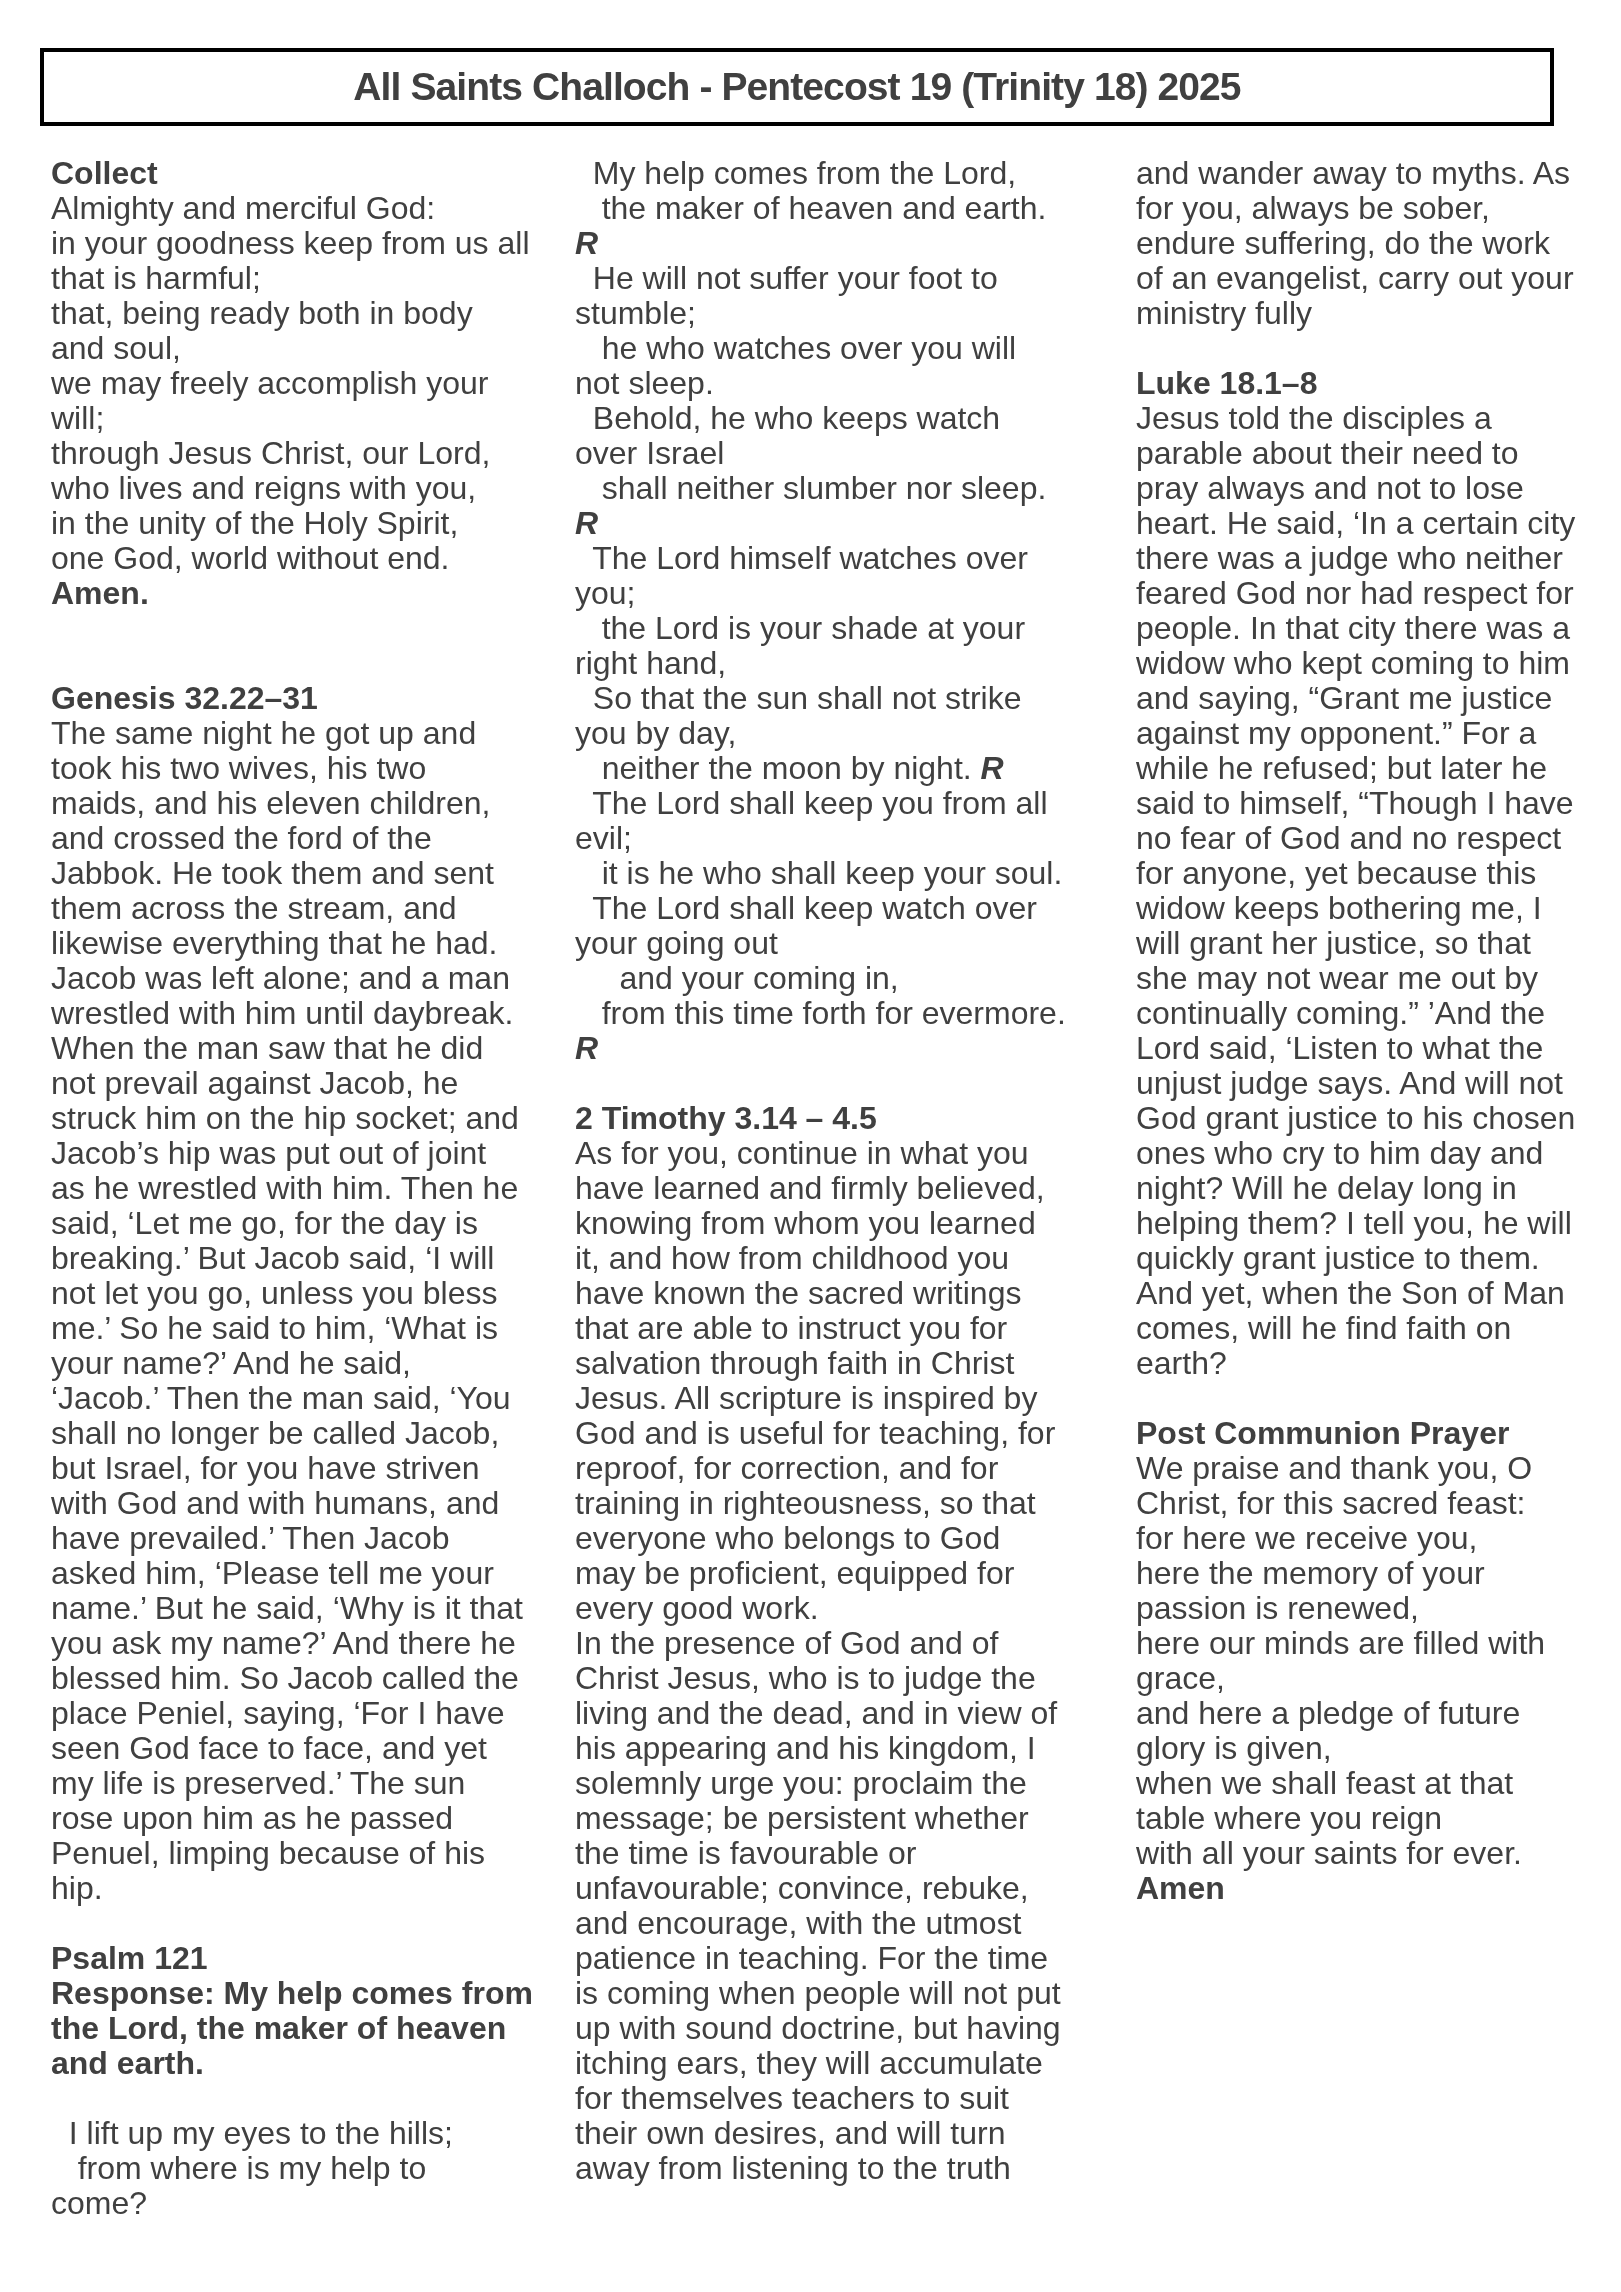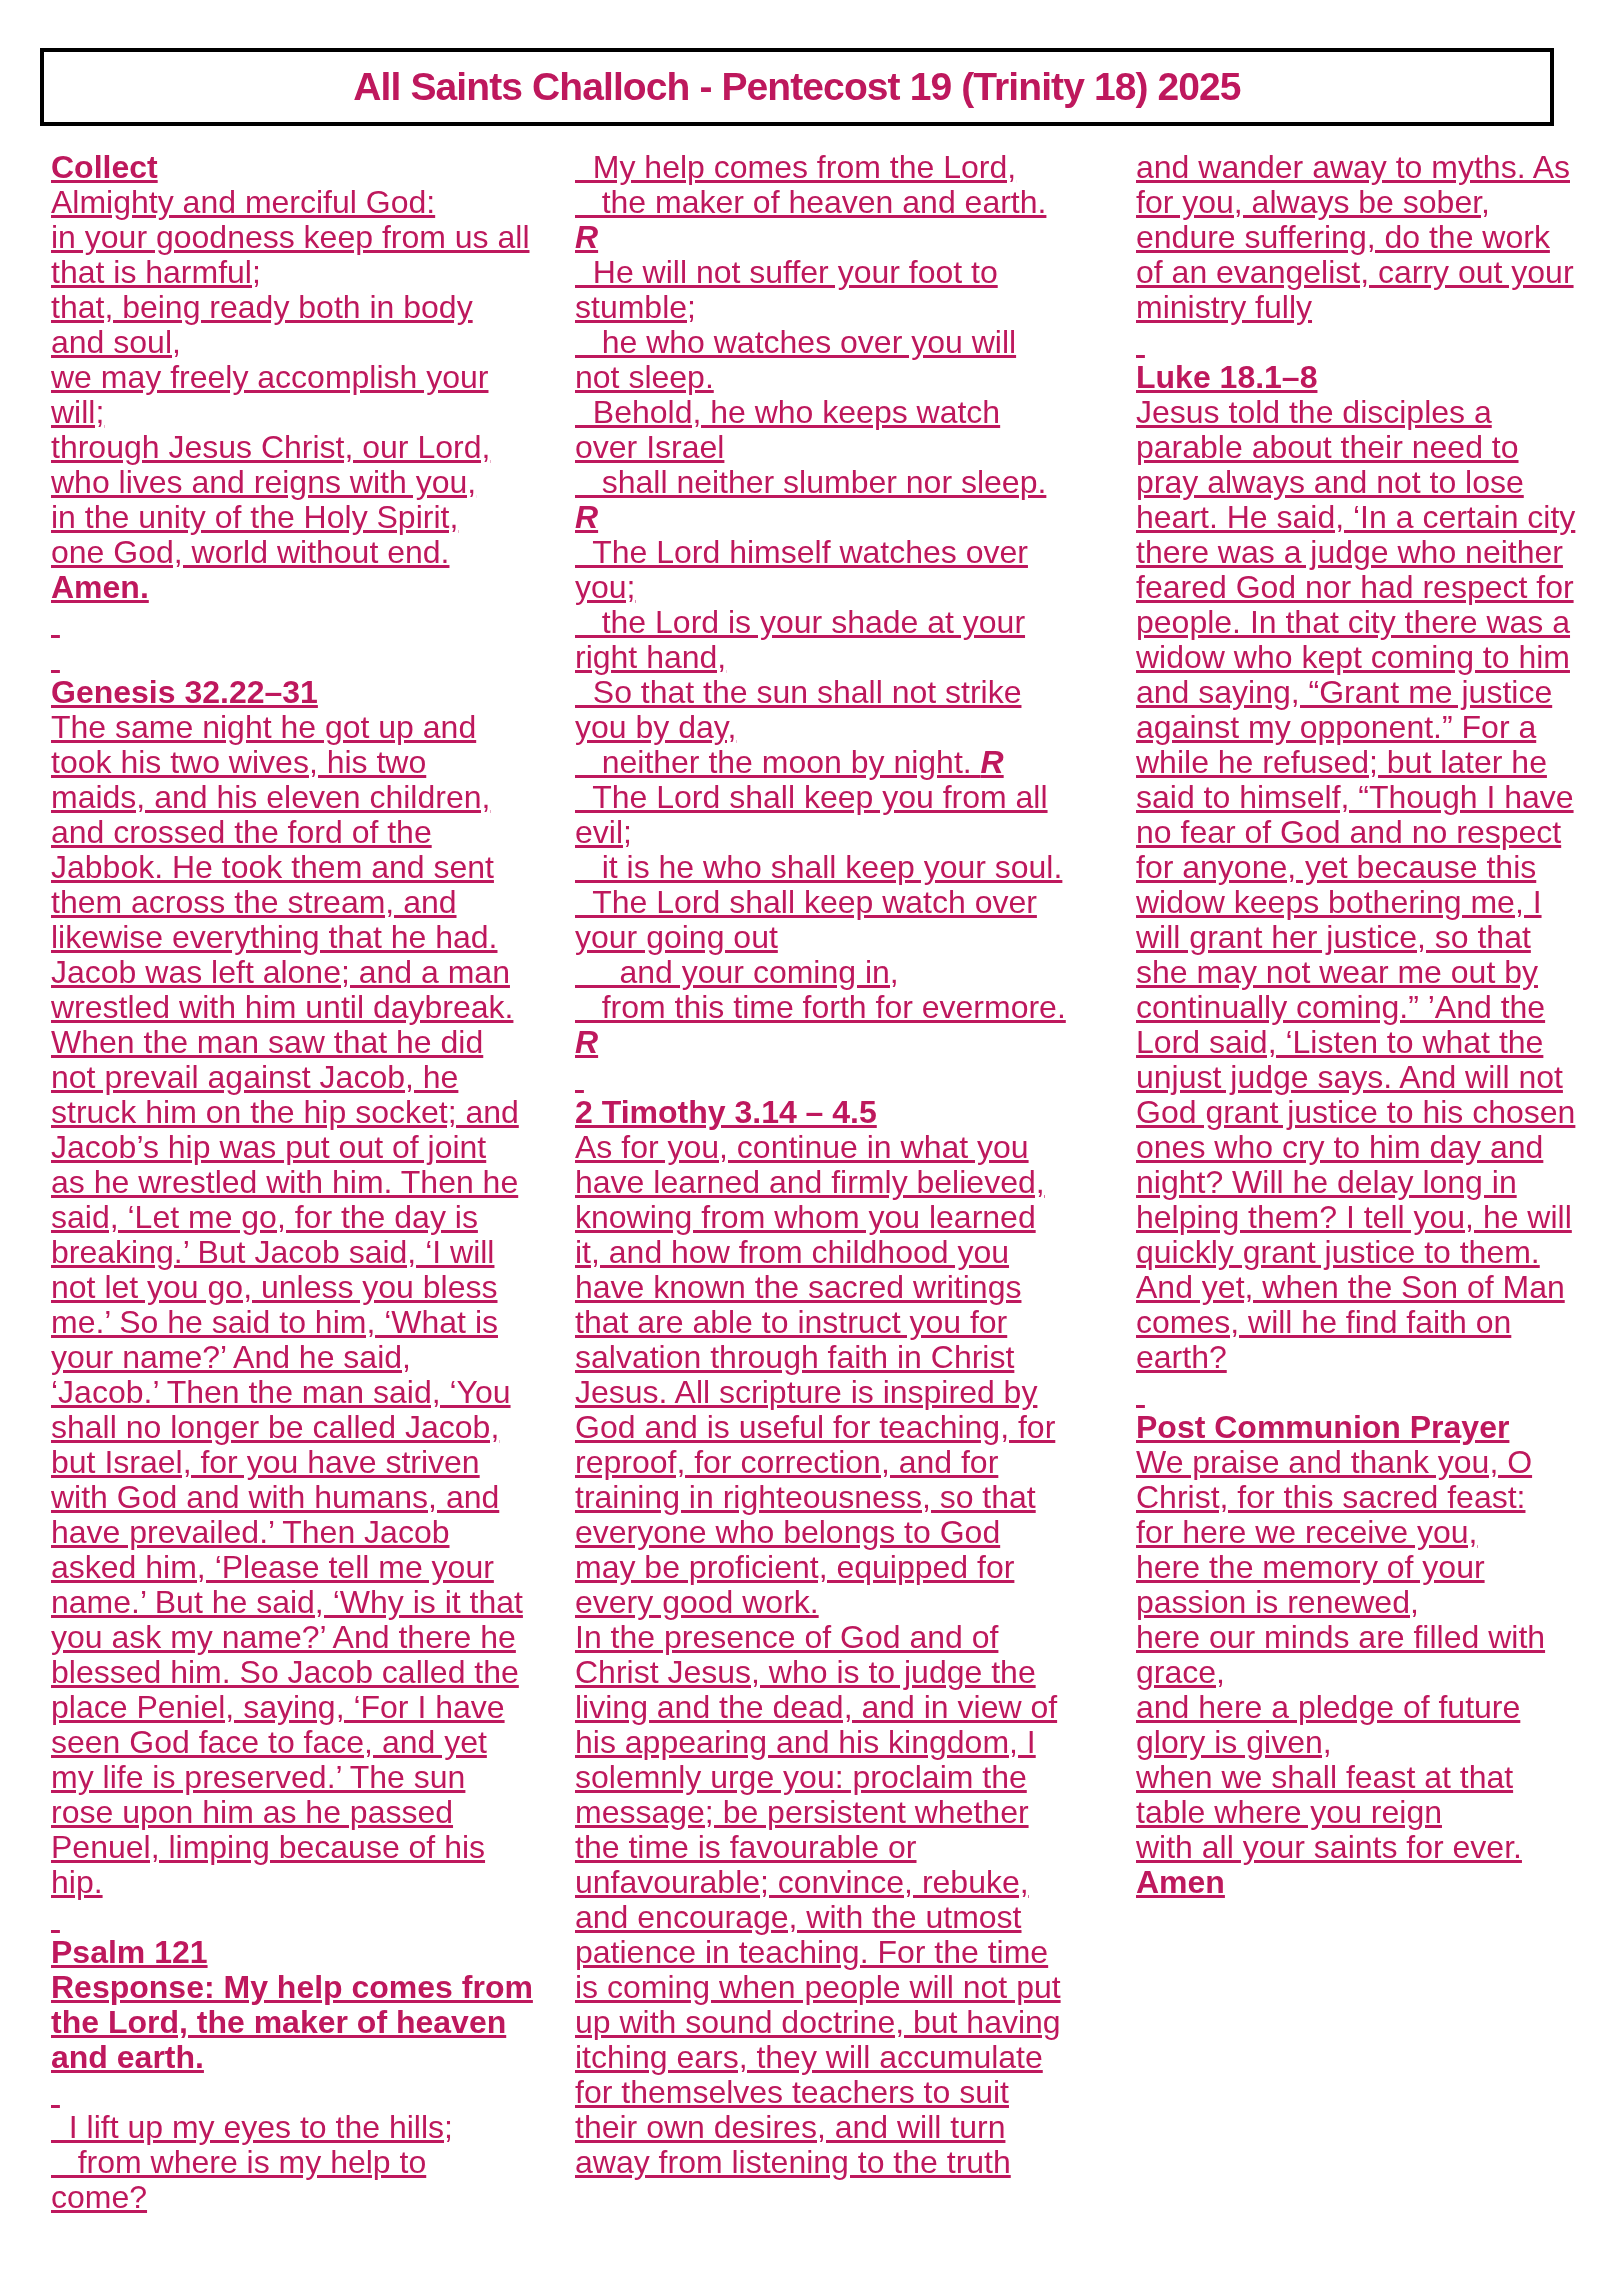--- a/index.html
+++ b/index.html
@@ -5,21 +5,21 @@
   html, body {
     margin: 0;
     padding: 0;
     background: #ffffff;
   }
   .page {
     position: relative;
     width: 1621px;
     height: 2293px;
     background: #ffffff;
-    color: #be185d;
+    color: #404040;
     font-family: "Liberation Sans", "DejaVu Sans", sans-serif;
     overflow: hidden;
   }
   .title-box {
     position: absolute;
     left: 40px;
     top: 48px;
     width: 1506px;
     height: 70px;
     border: 4.5px solid #000000;
@@ -29,25 +29,24 @@
     justify-content: center;
   }
   .title-box span {
     font-size: 39px;
     font-weight: 700;
     letter-spacing: -0.9px;
     white-space: pre;
   }
   .col {
     position: absolute;
-    top: 150px;
+    top: 156px;
     font-size: 32px;
     line-height: 35px;
     white-space: pre;
-    text-decoration: underline;
   }
   .col-0 { left: 51px;   width: 524px; }
   .col-1 { left: 575px;  width: 524px; }
   .col-2 { left: 1114px; width: 502px; margin-left: 22px; }
   .line { white-space: pre; }
   .b  { font-weight: 700; }
   .bi { font-weight: 700; font-style: italic; }
 </style>
 </head>
 <body>

